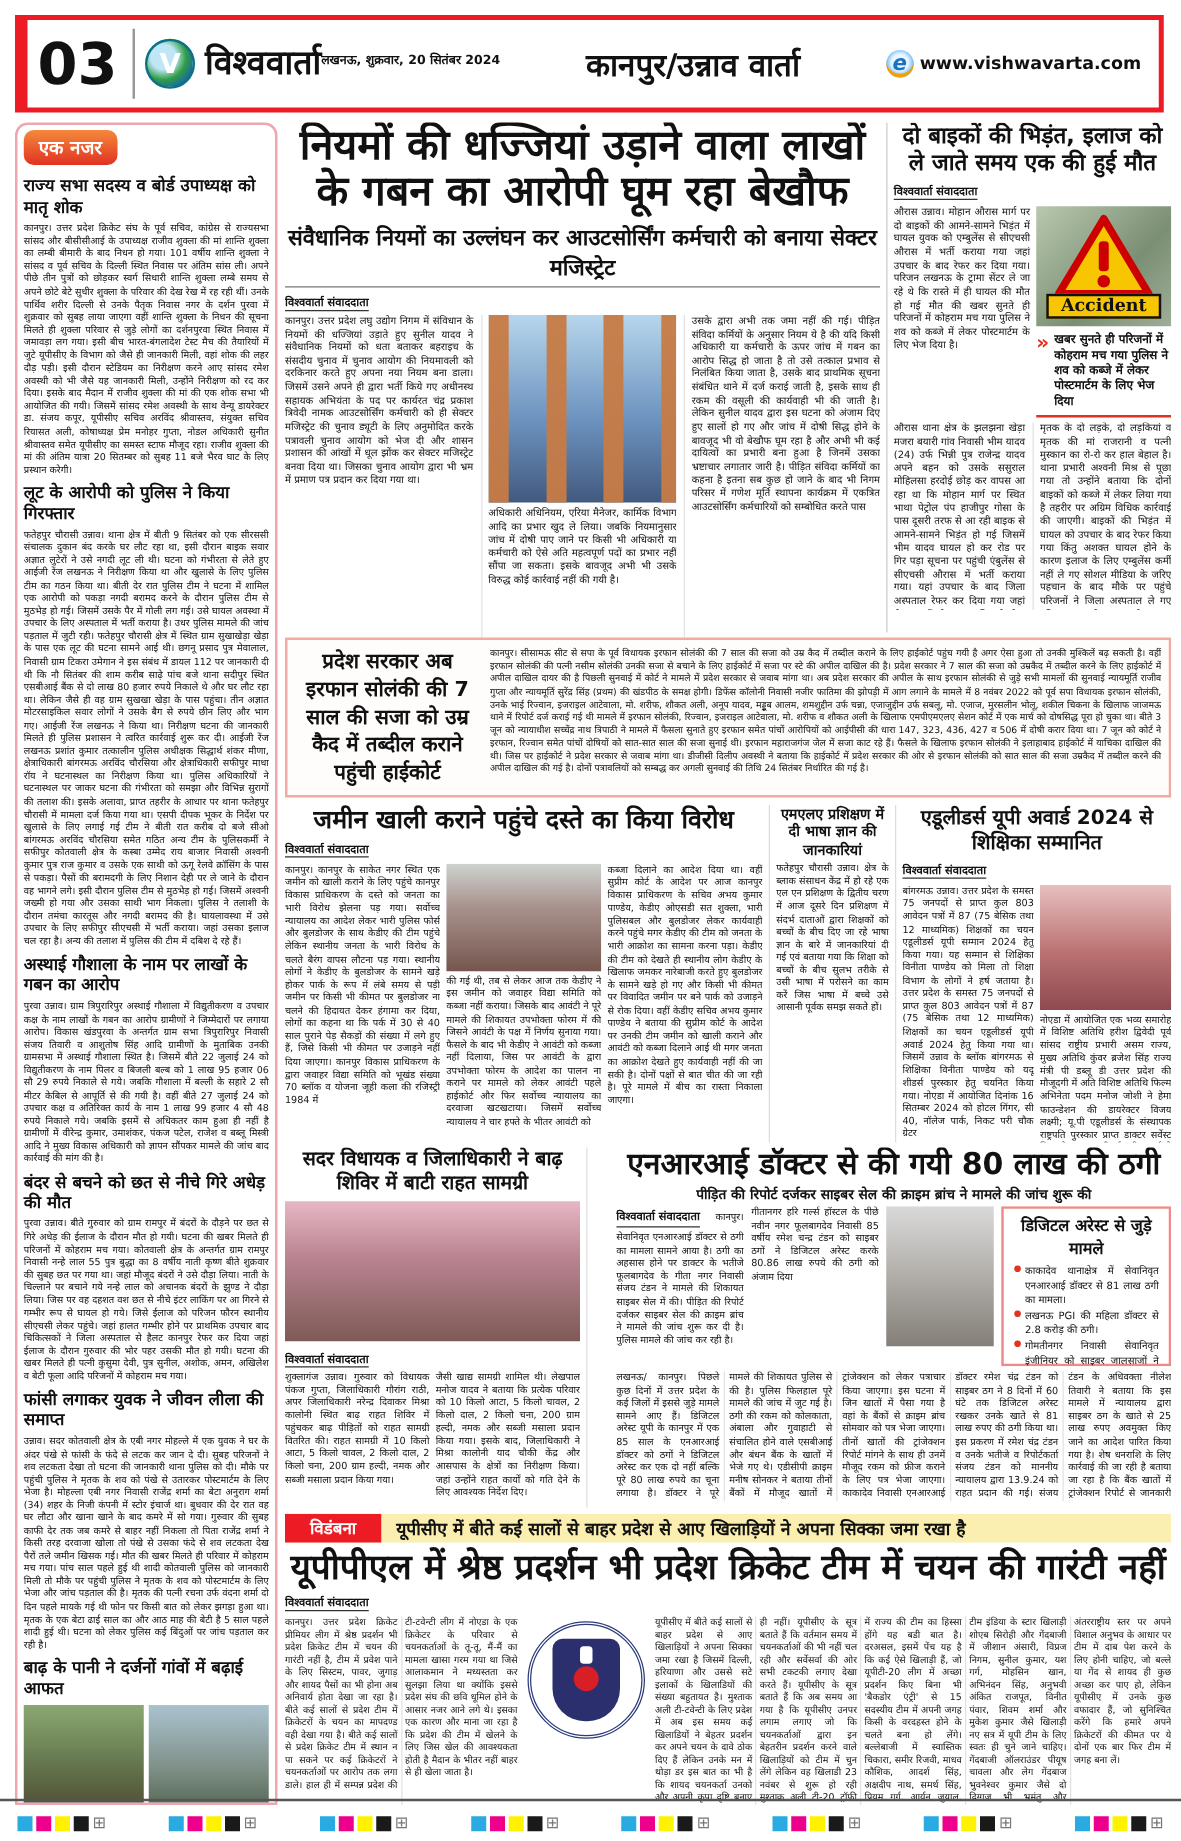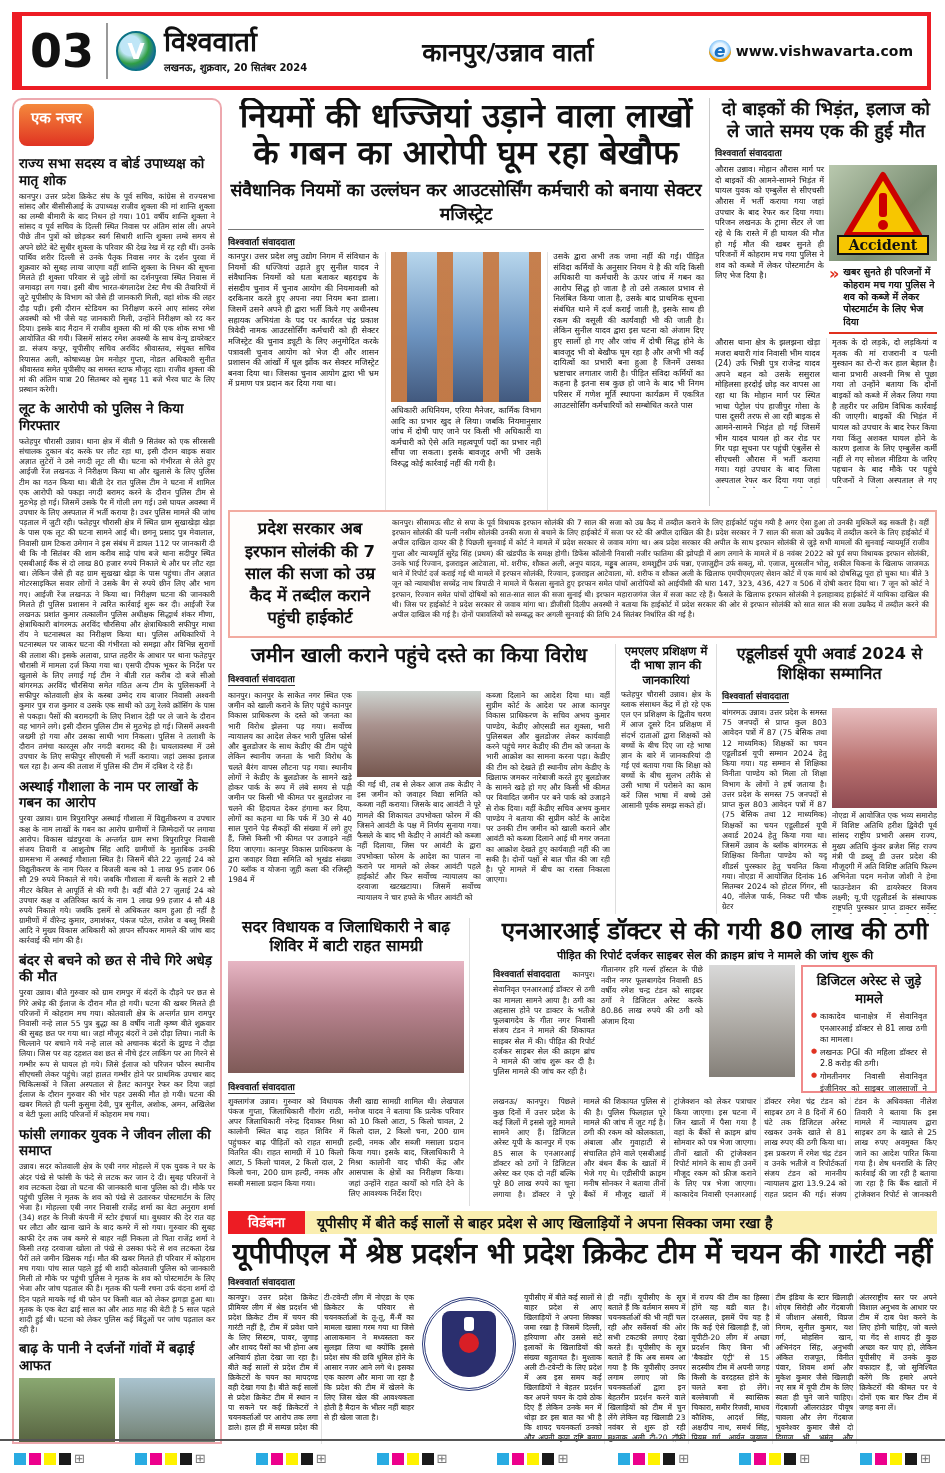--- a/index.html
+++ b/index.html
@@ -16,21 +16,21 @@
     display:flex; align-items:center; background:#fff;
   }
   .pageno { font-size:46px; font-weight:bold; padding:0 12px 0 8px; line-height:1; }
   .mast-div { width:2px; height:56px; background:#999; margin-right:8px; }
   .globe {
     width:40px; height:40px; border-radius:50%;
     background:radial-gradient(circle at 35% 35%, #bfe6f7 0 30%, #2f9e44 55%, #1864ab 80%);
     border:2px solid #0b7285; color:#fff; font-weight:bold; font-size:22px;
     display:flex; align-items:center; justify-content:center; margin-right:8px; flex:none;
   }
-  .brandblock { display:flex; flex-direction:column; }
+  .brandblock { display:flex; flex-direction:row; }
   .brand { font-size:27px; font-weight:bold; line-height:1.05; }
   .edition { font-size:10px; font-weight:bold; margin-top:3px; }
   .mast-center { flex:1; text-align:center; font-size:25px; font-weight:bold; }
   .mast-right { display:flex; align-items:center; gap:5px; padding-right:14px; font-size:14px; font-weight:bold; }
   .e-icon {
     width:22px; height:22px; border-radius:50%; flex:none;
     background:radial-gradient(circle at 50% 45%, #eaf6ff 0 40%, #4dabf7 75%);
     color:#1971c2; font-weight:bold; font-style:italic; font-size:17px;
     display:flex; align-items:center; justify-content:center;
     box-shadow:inset 0 -3px 0 #f59f00;
@@ -38,21 +38,21 @@
   
   .content { position:absolute; left:12px; top:98px; width:925px; height:1346px; display:flex; gap:6px; }
 
   
   .leftcol {
     width:210px; flex:none; border:2px solid #eda8ae; border-radius:10px 10px 0 0;
     padding:4px 5px; overflow:hidden;
   }
   .eknazar {
     background:linear-gradient(180deg,#f5893c,#e03322);
-    color:#fff; font-weight:bold; font-size:15px; padding:3px 12px 19px;
+    color:#fff; font-weight:bold; font-size:15px; padding:3px 12px 5px;
     border-radius:8px; display:inline-block; margin-bottom:4px;
   }
   .lstory h3 { font-size:13.5px; line-height:1.25; margin:5px 0 3px; font-weight:bold; }
   .lstory p { font-size:7.6px; line-height:1.34; text-align:justify; }
   .flood-photos { display:flex; gap:4px; margin:4px 0; }
   .ph { position:relative; overflow:hidden; }
   .flood1 { width:96px; height:128px; background:linear-gradient(180deg,#8aa871 0%,#5d6b46 45%,#4c3f2c 75%,#3c5a2e 100%); }
   .flood2 { width:96px; height:128px; background:linear-gradient(180deg,#a9c3cf 0%,#7e8f86 40%,#5d6f5d 60%,#43503f 100%); }
 
   

